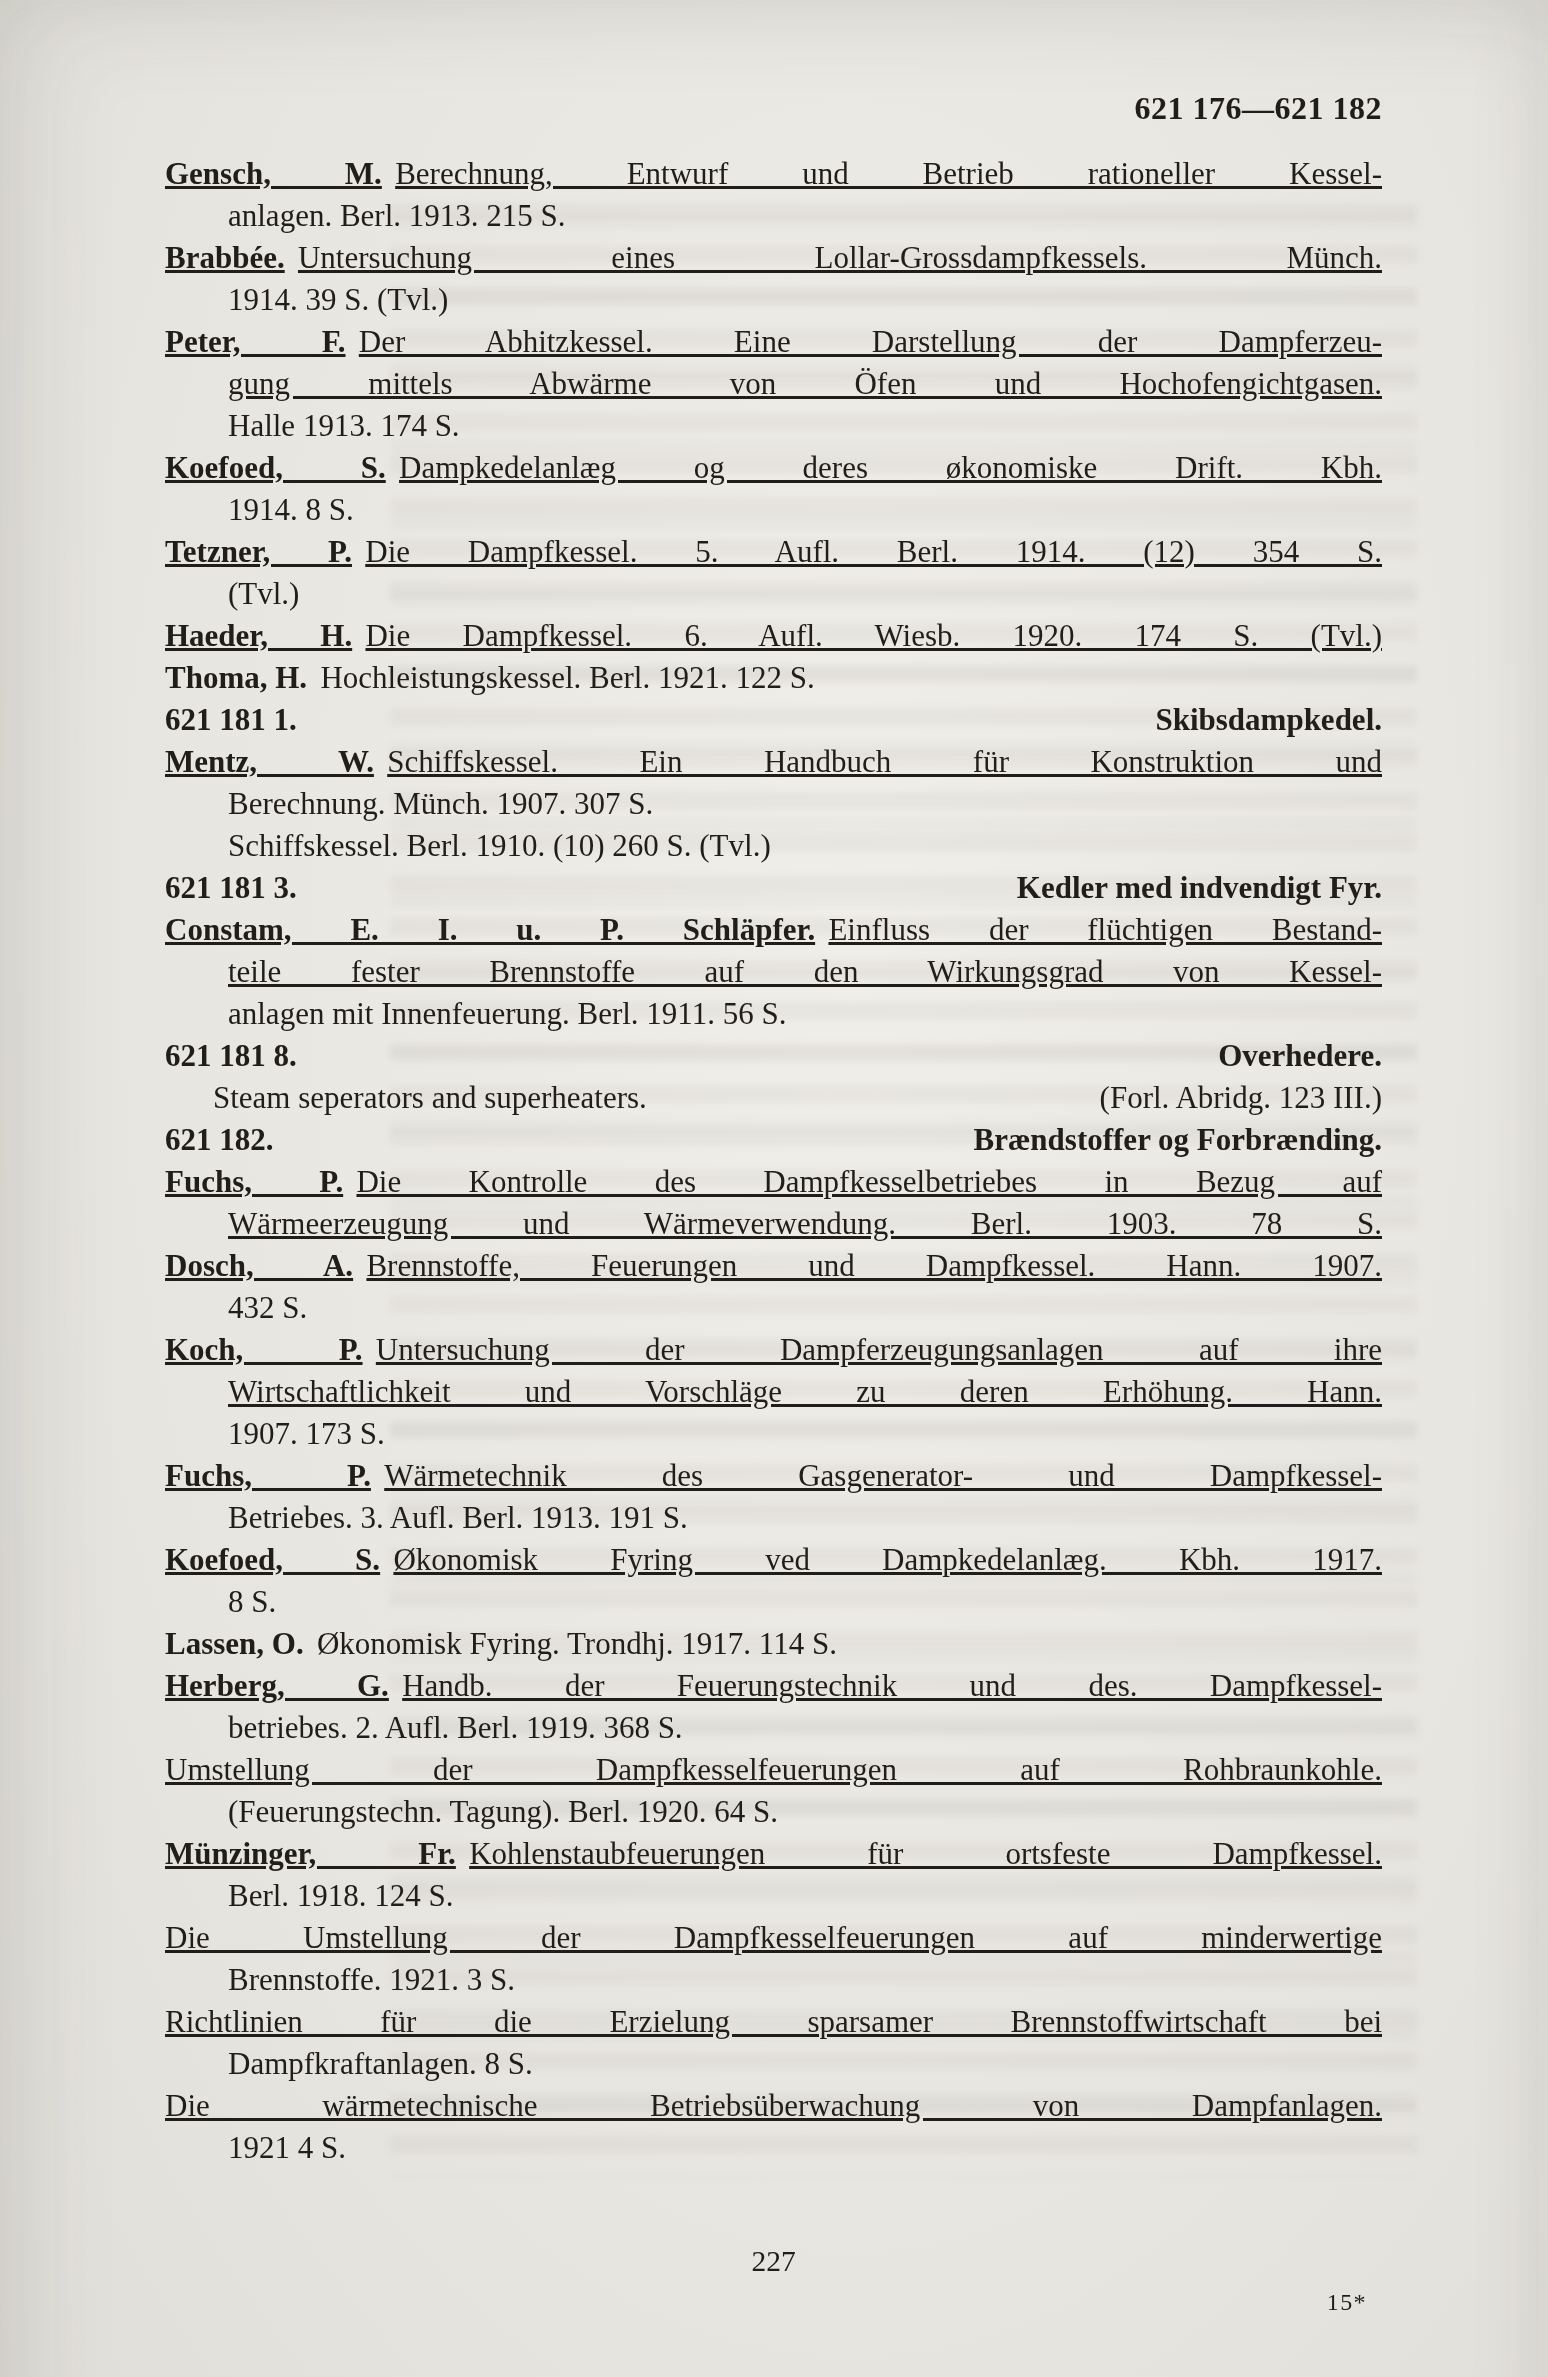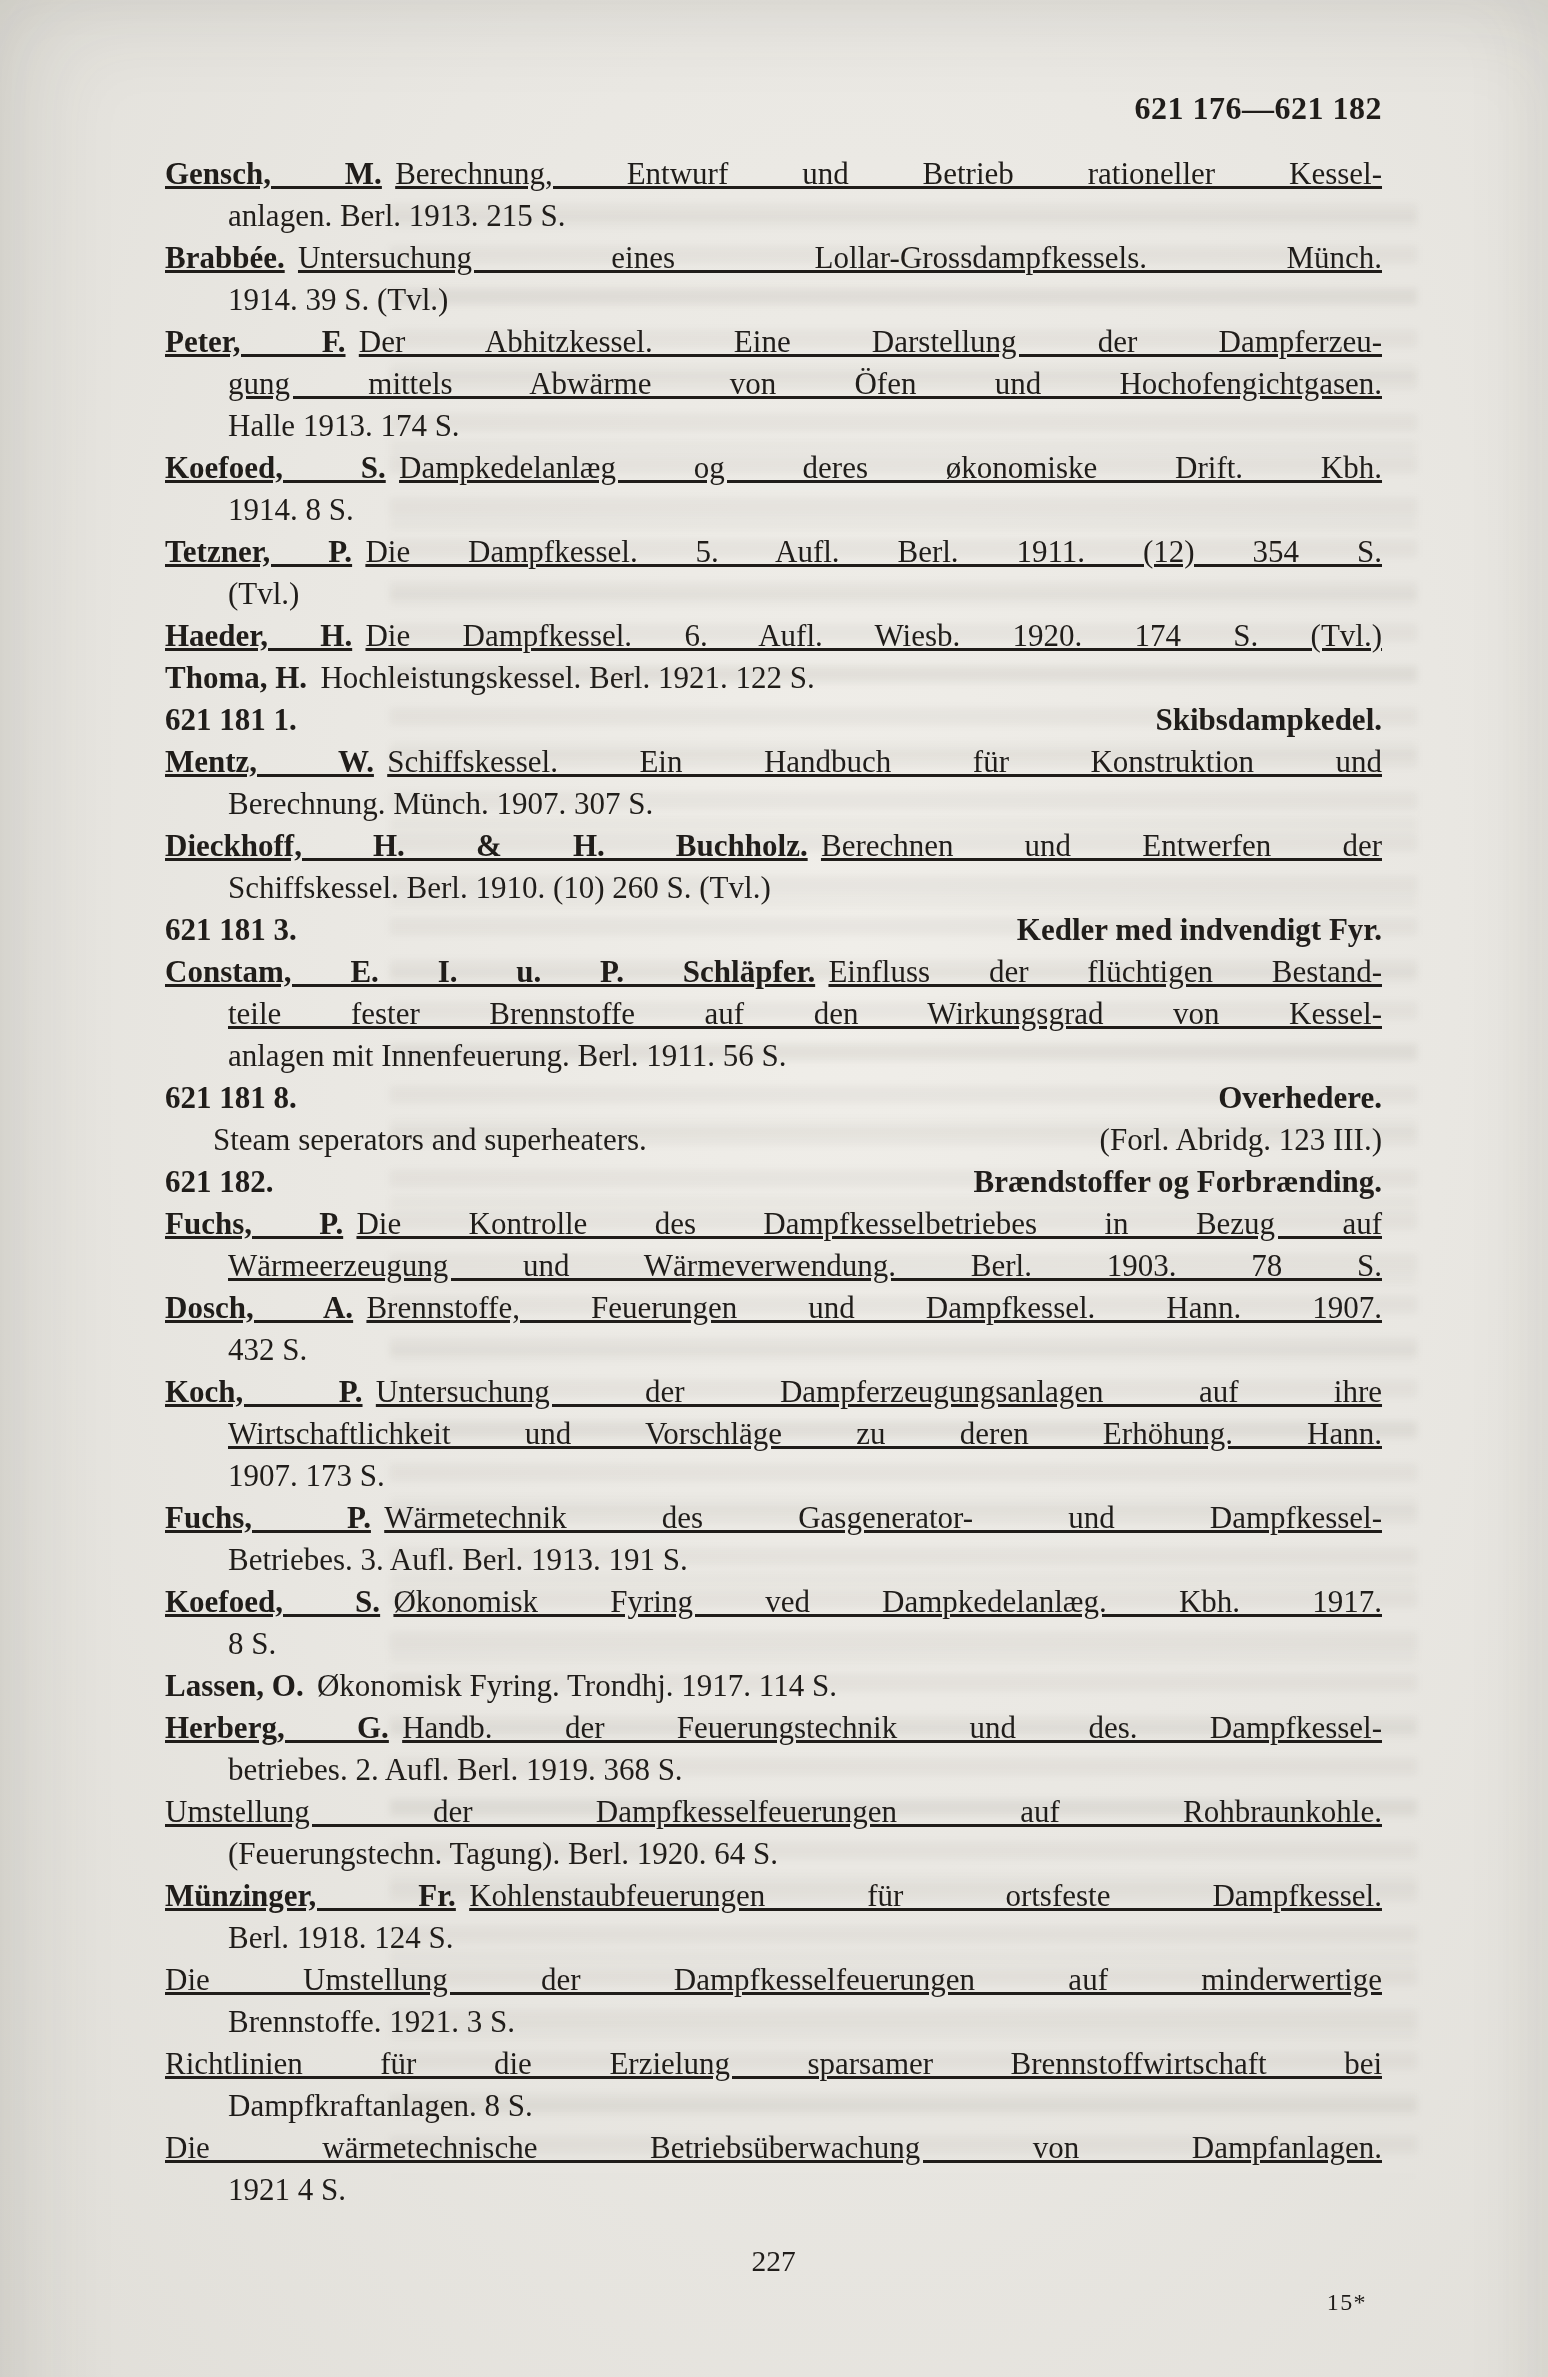--- a/index.html
+++ b/index.html
@@ -66,31 +66,30 @@
 <div class="textblock">
     <div class="line just"><span class="author">Gensch, M.</span><span class="body-text">Berechnung, Entwurf und Betrieb rationeller Kessel-</span></div>
     <div class="line cont"><span class="body-text">anlagen. Berl. 1913. 215 S.</span></div>
     <div class="line just"><span class="author">Brabbée.</span><span class="body-text">Untersuchung eines Lollar-Grossdampfkessels. Münch.</span></div>
     <div class="line cont"><span class="body-text">1914. 39 S. (Tvl.)</span></div>
     <div class="line just"><span class="author">Peter, F.</span><span class="body-text">Der Abhitzkessel. Eine Darstellung der Dampferzeu-</span></div>
     <div class="line cont just"><span class="body-text">gung mittels Abwärme von Öfen und Hochofengichtgasen.</span></div>
     <div class="line cont"><span class="body-text">Halle 1913. 174 S.</span></div>
     <div class="line just"><span class="author">Koefoed, S.</span><span class="body-text">Dampkedelanlæg og deres økonomiske Drift. Kbh.</span></div>
     <div class="line cont"><span class="body-text">1914. 8 S.</span></div>
-    <div class="line just"><span class="author">Tetzner, P.</span><span class="body-text">Die Dampfkessel. 5. Aufl. Berl. 1911. (12) 354 S.</span></div>
+    <div class="line just"><span class="author">Tetzner, P.</span><span class="body-text">Die Dampfkessel. 5. Aufl. Berl. 1914. (12) 354 S.</span></div>
     <div class="line cont"><span class="body-text">(Tvl.)</span></div>
     <div class="line just"><span class="author">Haeder, H.</span><span class="body-text">Die Dampfkessel. 6. Aufl. Wiesb. 1920. 174 S. (Tvl.)</span></div>
     <div class="line"><span class="author">Thoma, H.</span><span class="body-text">Hochleistungskessel. Berl. 1921. 122 S.</span></div>
     <div class="line section">
       <span class="secnum">621 181 1.</span>
       <span class="sectitle">Skibsdampkedel.</span>
     </div>
     <div class="line just"><span class="author">Mentz, W.</span><span class="body-text">Schiffskessel. Ein Handbuch für Konstruktion und</span></div>
     <div class="line cont"><span class="body-text">Berechnung. Münch. 1907. 307 S.</span></div>
-    <div class="line just"><span class="author">Dieckhoff, H. &amp; H. Buchholz.</span><span class="body-text">Berechnen und Entwerfen der</span></div>
     <div class="line cont"><span class="body-text">Schiffskessel. Berl. 1910. (10) 260 S. (Tvl.)</span></div>
     <div class="line section">
       <span class="secnum">621 181 3.</span>
       <span class="sectitle">Kedler med indvendigt Fyr.</span>
     </div>
     <div class="line just"><span class="author">Constam, E. I. u. P. Schläpfer.</span><span class="body-text">Einfluss der flüchtigen Bestand-</span></div>
     <div class="line cont just"><span class="body-text">teile fester Brennstoffe auf den Wirkungsgrad von Kessel-</span></div>
     <div class="line cont"><span class="body-text">anlagen mit Innenfeuerung. Berl. 1911. 56 S.</span></div>
     <div class="line section">
       <span class="secnum">621 181 8.</span>

